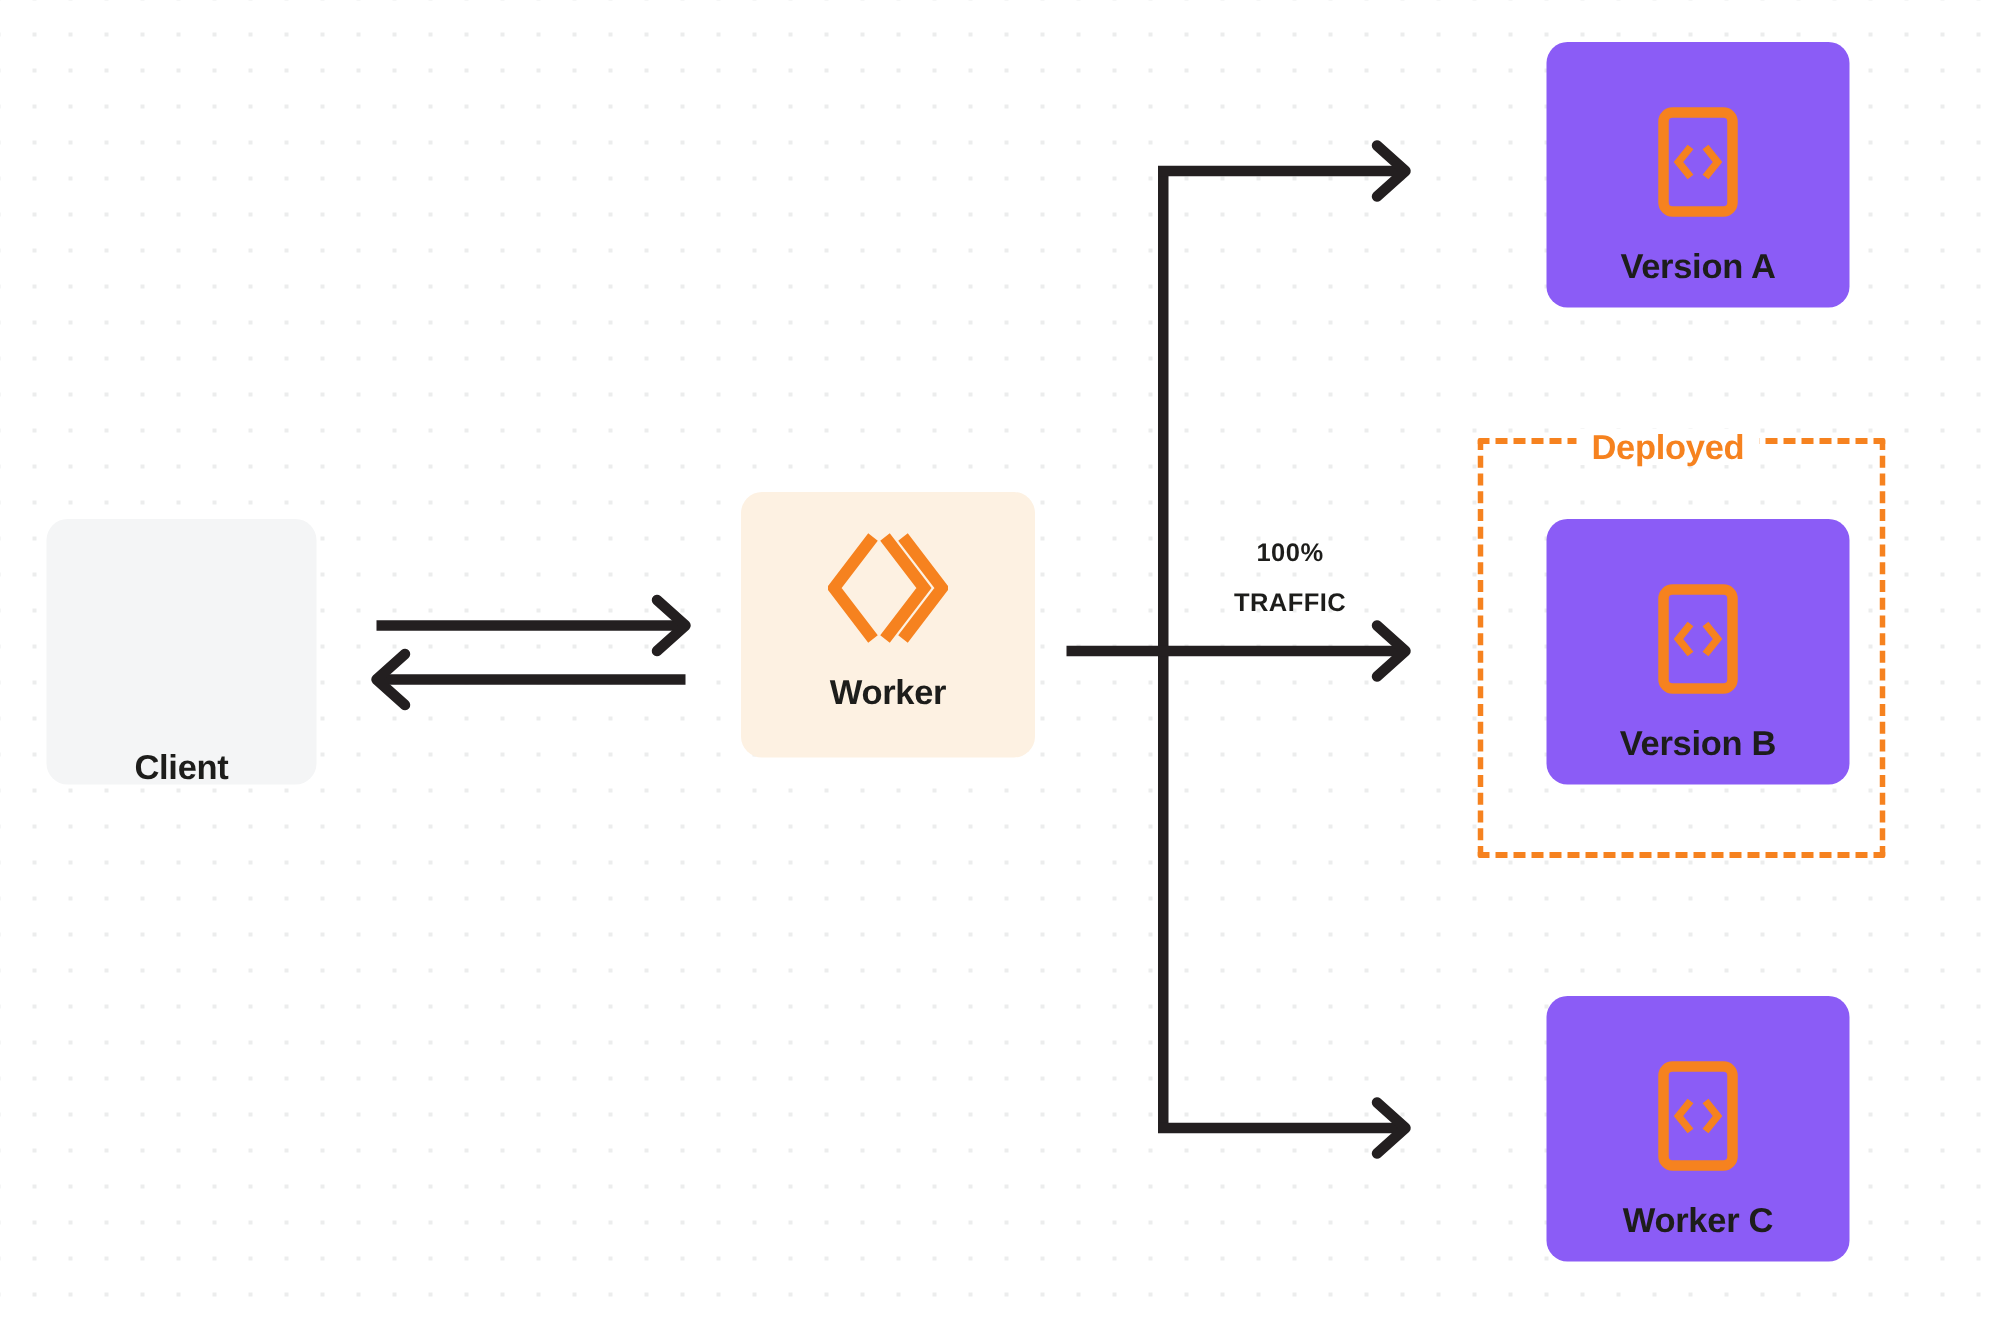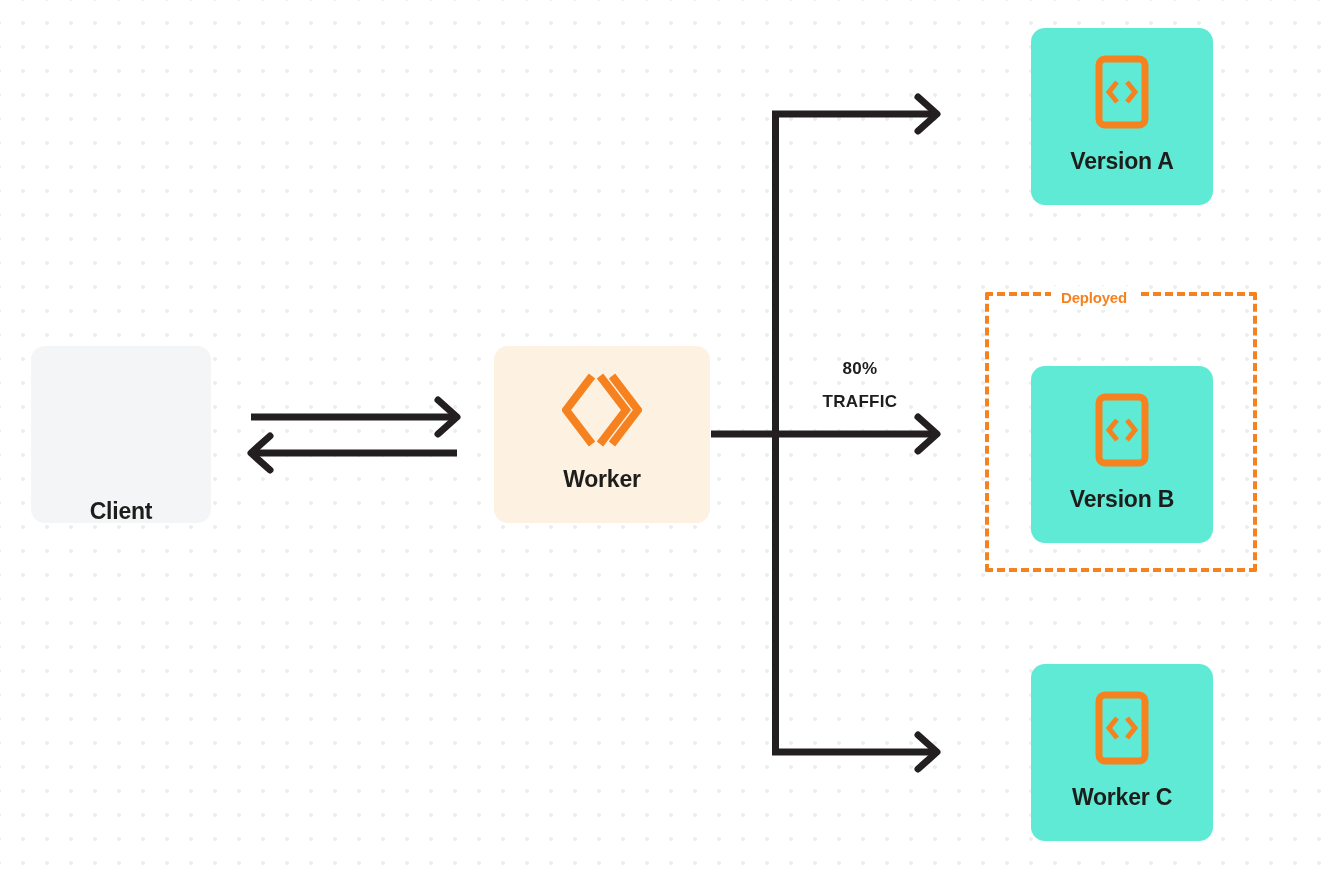--- a/index.html
+++ b/index.html
@@ -49,43 +49,43 @@
     left: 31px;
     top: 346px;
     width: 180px;
     height: 177px;
     background: #f4f5f6;
   }
 
   
   #worker-node {
     left: 494px;
-    top: 346px;
-    width: 216px;
+    top: 328px;
+    width: 196px;
     height: 177px;
     background: #fdf1e2;
     justify-content: flex-start;
     padding-top: 26px;
   }
   #worker-node .node-label { margin-top: 20px; }
 
   .worker-logo { width: 80px; height: 76px; display:block; }
 
   
   .version-node {
-    width: 182px;
+    width: 202px;
     height: 177px;
-    background: #5eead4;
-    justify-content: flex-start;
+    background: #8b5cf6;
+    justify-content: center;
     padding-top: 26px;
     left: 1031px;
   }
   .version-node .node-label { margin-top: 20px; }
   #version-a-node { top: 28px; }
-  #version-b-node { top: 366px; }
+  #version-b-node { top: 346px; }
   #version-c-node { top: 664px; }
 
   .code-icon { width: 56px; height: 76px; display:block; }
 
   
   #deployed-frame {
     position: absolute;
     left: 985px;
     top: 292px;
     width: 272px;
@@ -94,21 +94,21 @@
     border-radius: 2px;
   }
 
   #deployed-label {
     position: absolute;
     left: 1051px;
     top: 286px;
     padding: 0 10px;
     background: #ffffff;
     color: #f6821f;
-    font-size: 15px;
+    font-size: 23px;
     font-weight: 700;
     line-height: 24px;
     letter-spacing: -0.2px;
     white-space: nowrap;
   }
 
   
   #traffic-label {
     position: absolute;
     left: 790px;
@@ -148,21 +148,21 @@
 
       <path d="M 711 434 L 932 434"></path>
       <polyline points="918,417 937,434 918,451" stroke-linecap="round" stroke-linejoin="round"></polyline>
 
       <path d="M 772 752 L 932 752"></path>
       <polyline points="918,735 937,752 918,769" stroke-linecap="round" stroke-linejoin="round"></polyline>
     </g>
   </svg>
 
   <div id="traffic-label">
-    <span class="pct">80%</span>
+    <span class="pct">100%</span>
     <span class="word">TRAFFIC</span>
   </div>
 
   <div id="deployed-frame"></div>
   <div id="deployed-label">Deployed</div>
 
   <div id="client-node" class="node">
     <span class="node-label">Client</span>
   </div>
 

